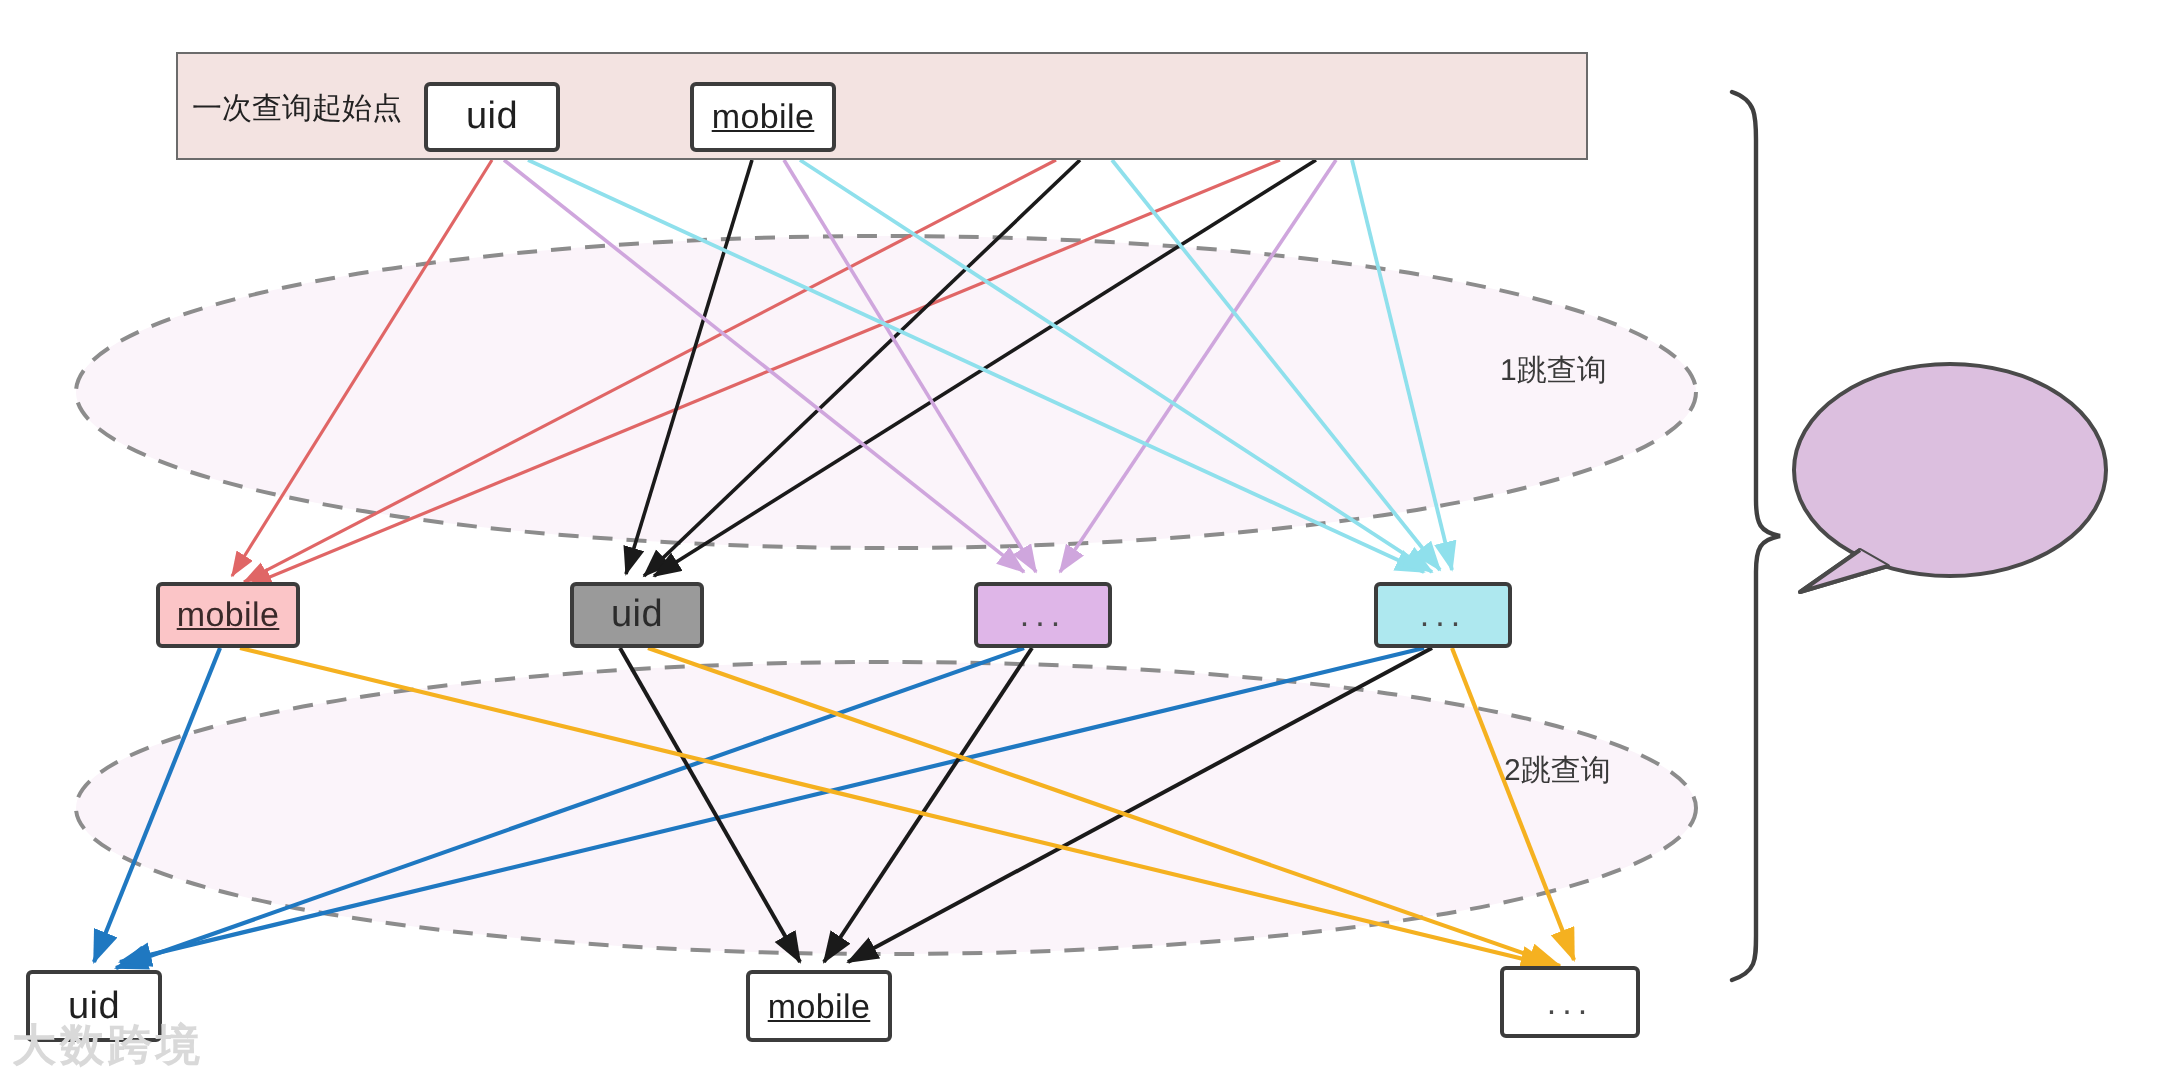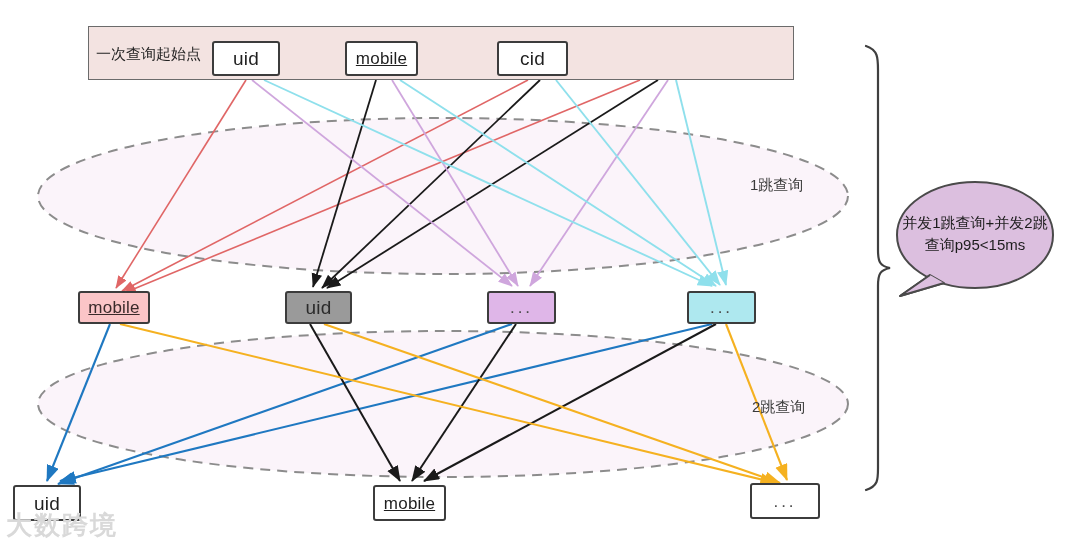--- a/index.html
+++ b/index.html
@@ -66,21 +66,21 @@
     font-size:15px;
     line-height:1.45;
     color:#1c1c1c;
     white-space:pre-line;
   }
 
   
   .watermark{
     position:absolute;
     left:6px;top:508px;
-    font-size:26px;
+    font-size:22px;
     font-weight:bold;
     color:#d9d9d9;
     letter-spacing:2px;
     white-space:nowrap;
     user-select:none;
   }
 </style>
 </head>
 <body>
 
@@ -176,38 +176,36 @@
   </svg>
 
   <div class="band" style="left:88px;top:26px;width:706px;height:54px;"></div>
 
   <div class="band-label" style="left:96px;top:45px;">一次查询起始点</div>
 
   <div class="node" style="left:212px;top:41px;width:68px;height:35px;">uid</div>
 
   <div class="node small" style="left:345px;top:41px;width:73px;height:35px;">mobile</div>
 
-  <div class="node" style="left:497px;top:41px;width:71px;height:35px;">cid</div>
 
 
   <div class="node small n-mobile-pink" style="left:78px;top:291px;width:72px;height:33px;">mobile</div>
 
   <div class="node n-uid-gray" style="left:285px;top:291px;width:67px;height:33px;">uid</div>
 
   <div class="node dots n-purple" style="left:487px;top:291px;width:69px;height:33px;">...</div>
 
   <div class="node dots n-cyan" style="left:687px;top:291px;width:69px;height:33px;">...</div>
 
   <div class="node" style="left:13px;top:485px;width:68px;height:36px;">uid</div>
 
   <div class="node small" style="left:373px;top:485px;width:73px;height:36px;">mobile</div>
 
   <div class="node dots" style="left:750px;top:483px;width:70px;height:36px;">...</div>
 
   <div class="ell-label" style="left:750px;top:176px;">1跳查询</div>
 
-  <div class="ell-label" style="left:752px;top:398px;">2跳查询</div>
-
-  <div class="callout-text" style="left:900px;top:212px;">并发1跳查询+并发2跳查询p95&lt;15ms</div>
+  <div class="ell-label" style="left:752px;top:376px;">2跳查询</div>
+
 
   <div class="watermark">大数跨境</div>
 
 </div>
 
 </body></html>

